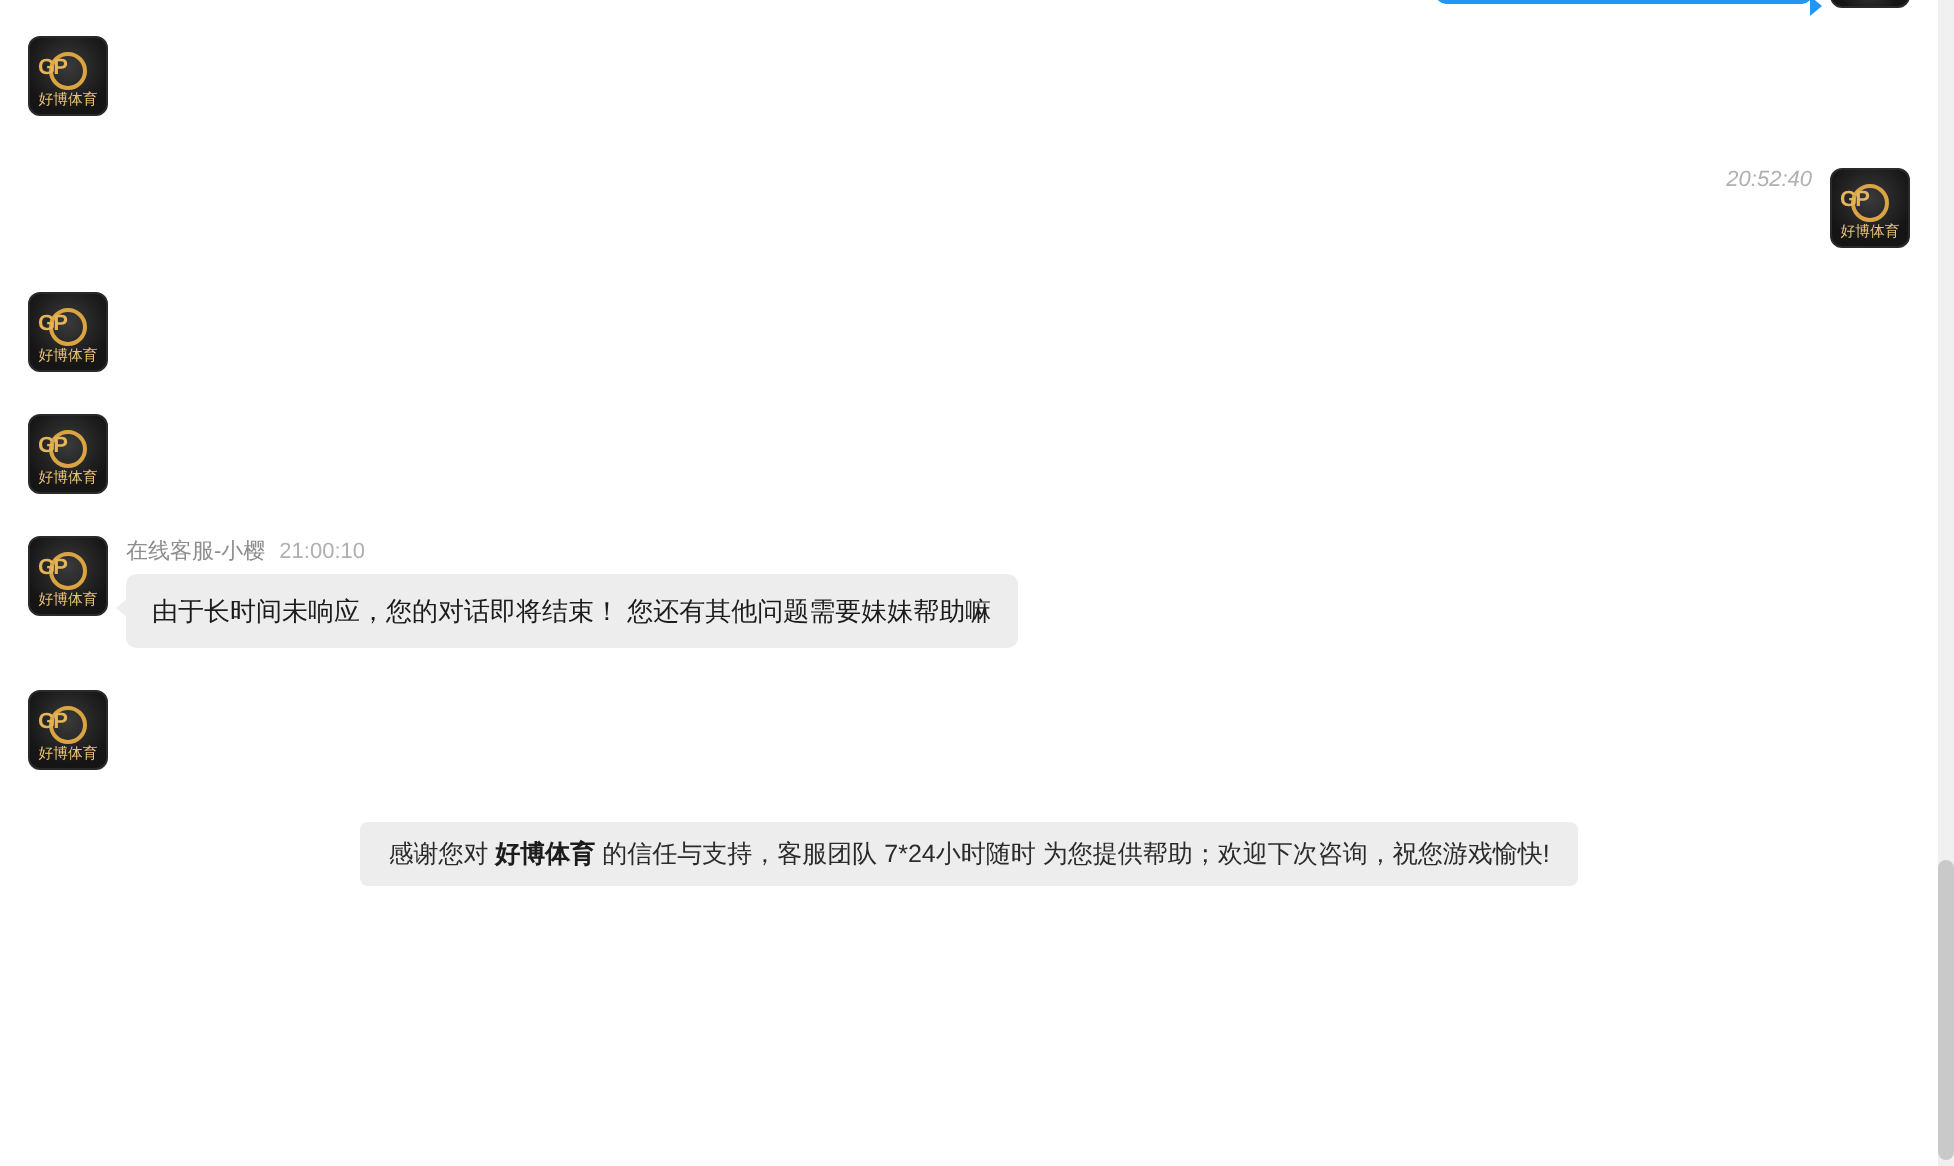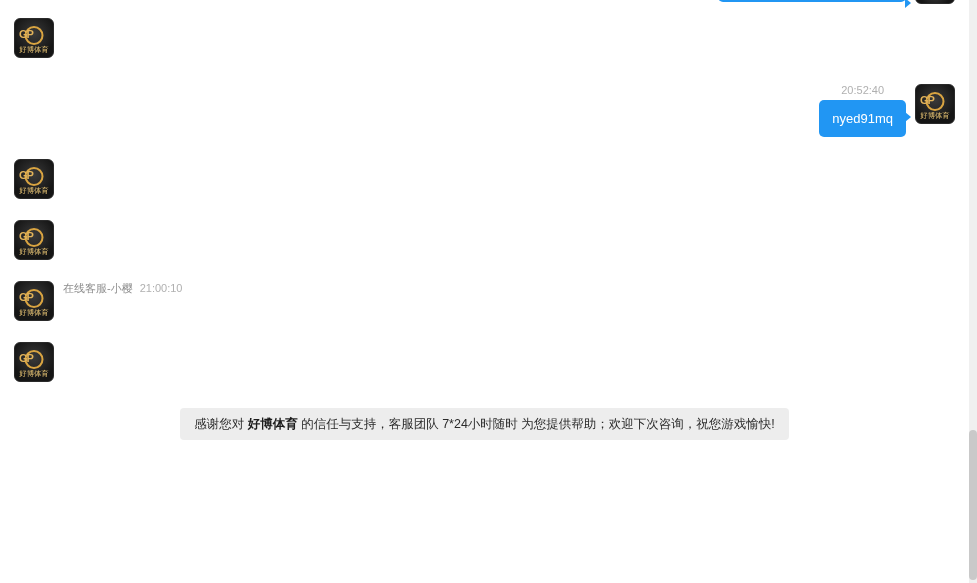--- a/index.html
+++ b/index.html
@@ -115,21 +115,21 @@
     line-height: 9px;
     transform: scale(0.92);
   }
 
   .bubble-col {
     display: flex;
     flex-direction: column;
     max-width: 790px;
   }
   .bubble-col.left { align-items: flex-start; margin-left: 9px; }
-  .bubble-col.right { align-items: center; margin-right: 9px; }
+  .bubble-col.right { align-items: flex-start; margin-right: 9px; font-style: italic; }
 
   .meta {
     font-size: 11px;
     color: #9b9b9b;
     margin-bottom: 4px;
     white-space: nowrap;
   }
   .meta .sender {
     color: #8d8d8d;
     margin-right: 7px;
@@ -234,21 +234,20 @@
         <span class="gp">GP</span>
         <span class="sub">好博体育</span>
       </div>
     </div>
 
     <div class="msg-row right" style="margin-top:26px;">
       <div class="bubble-col right">
         <div class="meta">
           <span class="time">20:52:40</span>
         </div>
-        <div class="bubble out">nyed91mq</div>
       </div>
       <div class="avatar">
         <span class="ring"></span>
         <span class="gp">GP</span>
         <span class="sub">好博体育</span>
       </div>
     </div>
 
     <div class="msg-row left" style="margin-top:22px;">
       <div class="avatar">
@@ -269,20 +268,21 @@
     <div class="msg-row left" style="margin-top:21px;">
       <div class="avatar">
         <span class="ring"></span>
         <span class="gp">GP</span>
         <span class="sub">好博体育</span>
       </div>
       <div class="bubble-col left">
         <div class="meta">
           <span class="sender">在线客服-小樱</span><span class="time">21:00:10</span>
         </div>
+        <div class="bubble in">由于长时间未响应，您的对话即将结束！ 您还有其他问题需要妹妹帮助嘛</div>
       </div>
     </div>
 
     <div class="msg-row left" style="margin-top:21px;">
       <div class="avatar">
         <span class="ring"></span>
         <span class="gp">GP</span>
         <span class="sub">好博体育</span>
       </div>
     </div>

